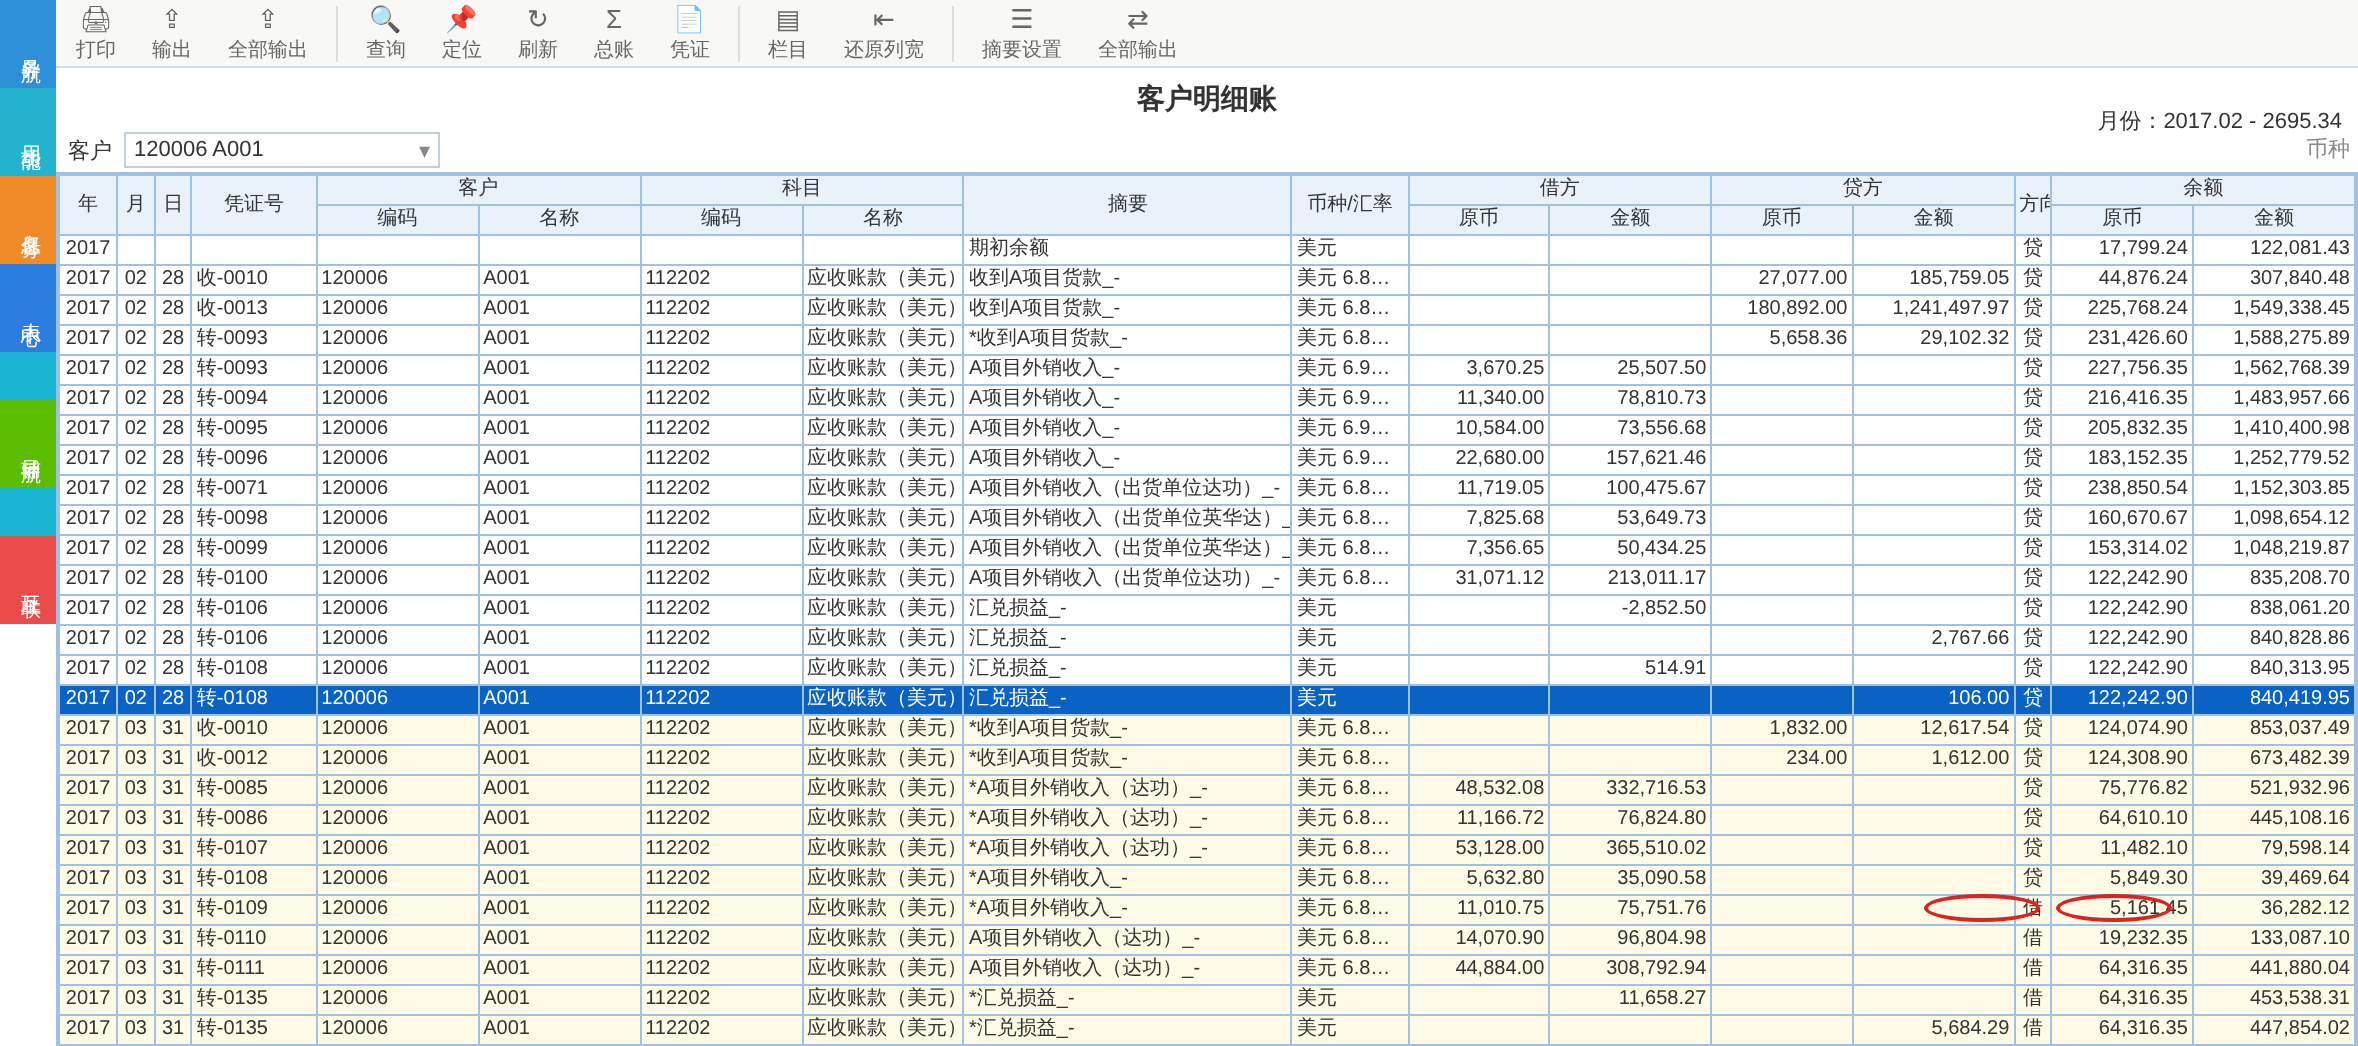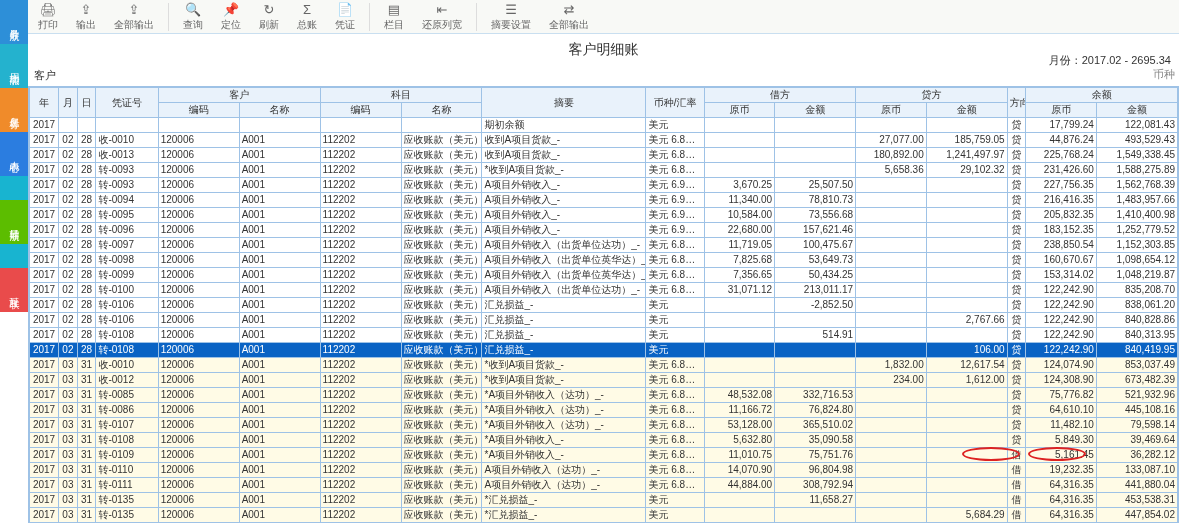--- a/index.html
+++ b/index.html
@@ -10,21 +10,21 @@
 .nav.cyan{background:#24b2ce}
 .nav.orange{background:#f08b2a}
 .nav.blue2{background:#2b7de0}
 .nav.cyan2{background:#18b4d0}
 .nav.green{background:#5cbd00}
 .nav.red{background:#e94b4b}
 .toolbar{position:absolute;left:28px;top:0;right:0;height:34px;background:#f8f9f6;border-bottom:1px solid #c9dff0;display:flex;align-items:center;padding:0 6px;gap:10px}
 .toolbar .btn{display:flex;flex-direction:column;align-items:center;justify-content:center;font-size:10px;color:#666;cursor:pointer;padding:0 4px;height:30px}
 .toolbar .btn .ico{width:16px;height:16px;display:flex;align-items:center;justify-content:center;font-size:13px}
 .toolbar .sep{width:1px;height:28px;background:#ddd}
-.title-row{position:absolute;left:28px;top:34px;right:0;height:32px;display:flex;align-items:center;justify-content:center;font-size:14px;color:#333;font-weight:400}
+.title-row{position:absolute;left:28px;top:34px;right:0;height:32px;display:flex;align-items:center;justify-content:center;font-size:14px;color:#333;font-weight:700}
 .period{position:absolute;right:8px;top:53px;font-size:11px;color:#333}
 .period .cur{position:absolute;right:-4px;top:14px;color:#888}
 .filter-row{position:absolute;left:28px;top:64px;right:0;height:22px;display:flex;align-items:center;gap:6px;padding-left:6px}
 .filter-row .lbl{color:#333}
 .filter-row .combo{width:158px;height:18px;border:1px solid #c0d0e0;background:#fff;display:flex;align-items:center;padding:0 4px;cursor:pointer;position:relative}
 .filter-row .combo::after{content:"▾";position:absolute;right:4px;color:#888}
 .grid-wrap{position:absolute;left:28px;top:86px;right:0;bottom:0;overflow:auto;border:1px solid #9ec2e6}
 table{border-collapse:collapse;width:100%;table-layout:fixed}
 th,td{border:1px solid #9ec2e6;height:14px;line-height:14px;font-size:10px;padding:0 2px;overflow:hidden;white-space:nowrap;text-overflow:clip}
 th{background:#e9f2fb;color:#333;text-align:center;font-weight:400}
@@ -119,20 +119,23 @@
 </div>
 
 <div class="title-row">客户明细账</div>
 <div class="period">
   <span>月份：</span><span>2017.02 - 2695.34</span>
   <span class="cur">币种</span>
 </div>
 
 <div class="filter-row">
   <span class="lbl">客户</span>
+  <div class="combo">
+      <span>120006 A001</span>
+    </div>
 </div>
 
 <div class="grid-wrap">
 <table>
 <colgroup>
 <col style="width:28px">
         <col style="width:18px">
         <col style="width:18px">
         <col style="width:60px">
 <col style="width:78px">
@@ -207,21 +210,21 @@
           <td>112202</td>
           <td>应收账款（美元）</td>
           <td>收到A项目货款_-</td>
           <td>美元 6.8…</td>
           <td class="num"></td>
           <td class="num"></td>
           <td class="num">27,077.00</td>
           <td class="num">185,759.05</td>
           <td class="ctr">贷</td>
           <td class="num">44,876.24</td>
-          <td class="num">493,529.43</td>
+          <td class="num">307,840.48</td>
         </tr>
         <tr>
           <td class="ctr">2017</td>
           <td class="ctr">02</td>
           <td class="ctr">28</td>
           <td>收-0013</td>
           <td>120006</td>
           <td>A001</td>
           <td>112202</td>
           <td>应收账款（美元）</td>
@@ -327,21 +330,21 @@
           <td class="num"></td>
           <td class="num"></td>
           <td class="ctr">贷</td>
           <td class="num">183,152.35</td>
           <td class="num">1,252,779.52</td>
         </tr>
         <tr>
           <td class="ctr">2017</td>
           <td class="ctr">02</td>
           <td class="ctr">28</td>
-          <td>转-0097</td>
+          <td>转-0071</td>
           <td>120006</td>
           <td>A001</td>
           <td>112202</td>
           <td>应收账款（美元）</td>
           <td>A项目外销收入（出货单位达功）_-</td>
           <td>美元 6.8…</td>
           <td class="num">11,719.05</td>
           <td class="num">100,475.67</td>
           <td class="num"></td>
           <td class="num"></td>

